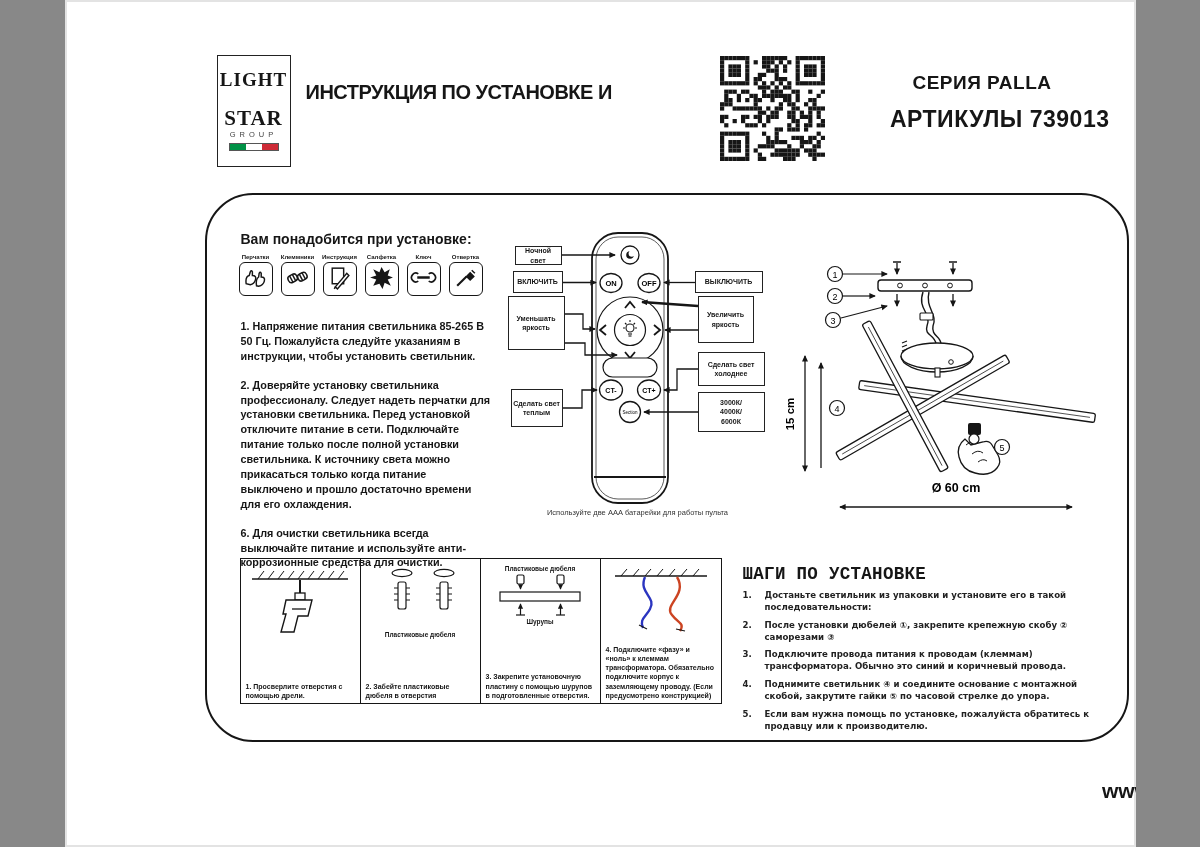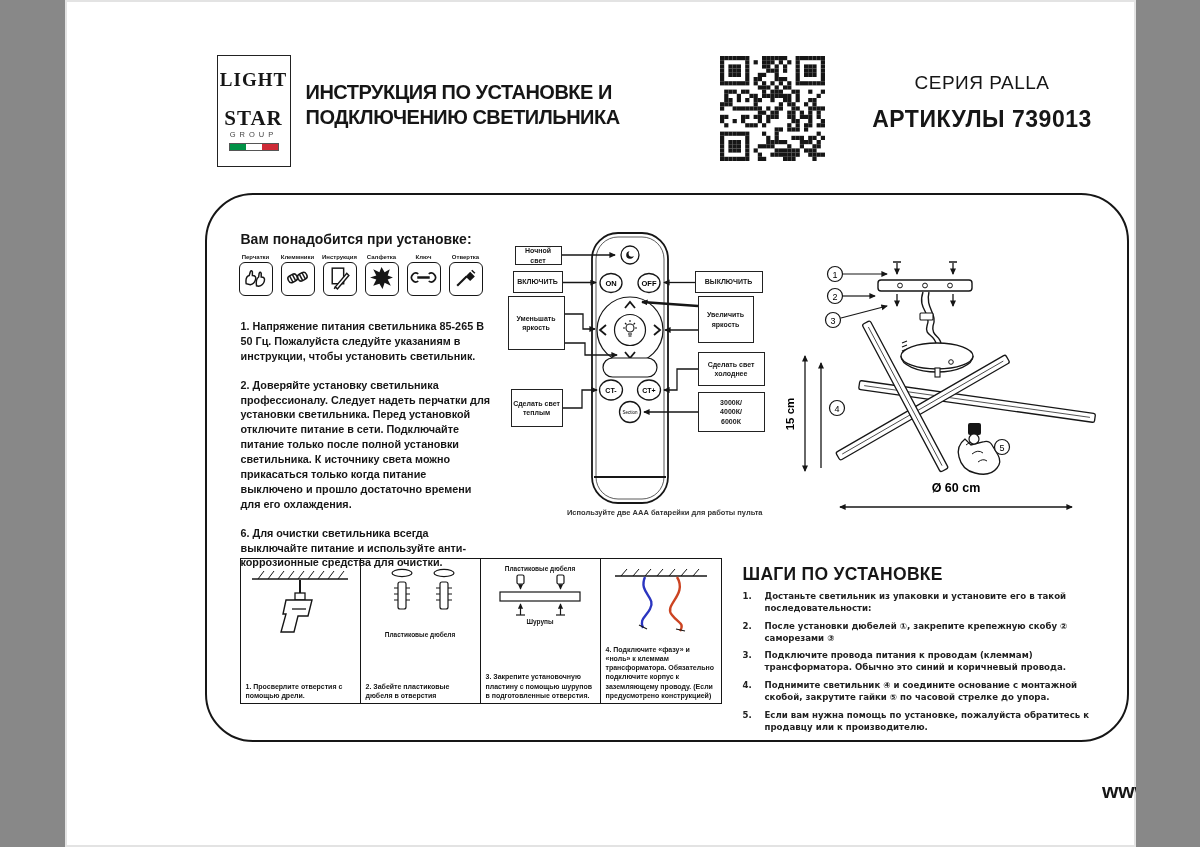--- a/index.html
+++ b/index.html
@@ -13,54 +13,54 @@
             display:flex;flex-direction:column;align-items:center;justify-content:center;}
   .logo-word{font-family:"Liberation Serif","DejaVu Serif",serif;font-weight:700;line-height:.92;letter-spacing:1px;}
   .logo-light{font-size:19px;}
   .logo-star{font-size:21px;margin-top:20px;}
   .logo-group{font-size:7.5px;letter-spacing:4px;margin-top:2px;color:#444;}
   .flag{display:flex;width:50px;height:8px;border:1px solid #555;margin-top:4px;box-sizing:border-box;}
   .flag span{flex:1;}
   .doc-title{left:241px;top:80px;width:420px;font-size:20px;font-weight:700;line-height:1.23;letter-spacing:-.5px;}
   .qr{left:655px;top:56px;width:105px;height:105px;}
   .series-wrap{left:790px;top:72px;width:255px;text-align:center;}
-  .series{font-size:19px;font-weight:400;letter-spacing:.5px;}
-  .articul{font-size:23px;font-weight:700;margin-top:12px;letter-spacing:.5px;}
+  .series{font-size:19px;font-weight:700;letter-spacing:.5px;}
+  .articul{font-size:23px;font-weight:700;margin-top:12px;letter-spacing:.5px;text-align:right;}
 
   
   .main-panel{left:140px;top:193px;width:920px;height:545px;border:2.5px solid #161616;border-radius:48px;}
 
   
   .tools-heading{left:176px;top:231px;font-size:14px;font-weight:700;text-align:right;}
   .tool-row{left:173px;top:254px;display:flex;gap:6px;}
   .tool{width:36px;display:flex;flex-direction:column;align-items:center;}
   .tool-label{font-size:6px;font-weight:700;margin-bottom:2px;white-space:nowrap;}
   .tool-box{width:34px;height:34px;border:1.6px solid #161616;border-radius:6px;display:flex;align-items:center;justify-content:center;box-sizing:border-box;}
 
   
   .notes{left:176px;top:319px;width:259px;font-size:10.8px;font-weight:700;line-height:1.38;}
   .notes p{margin:0 8px 14px 0;}
 
   
   .lbl{border:1.2px solid #222;display:flex;align-items:center;justify-content:center;
        text-align:center;font-size:7px;font-weight:700;line-height:1.3;padding:1px;box-sizing:border-box;background:#fff;}
   .pre{white-space:pre-line;}
-  .battery-note{left:448px;top:508px;width:250px;text-align:right;font-size:7.5px;font-weight:700;color:#333;}
+  .battery-note{left:448px;top:508px;width:250px;text-align:center;font-size:7.5px;font-weight:400;color:#333;}
 
   
   .panels{left:175px;top:558px;width:482px;height:146px;display:grid;grid-template-columns:repeat(4,1fr);
           border:1.4px solid #161616;box-sizing:border-box;}
   .panel{border-right:1.4px solid #161616;padding:6px 5px 3px;display:flex;flex-direction:column;align-items:center;box-sizing:border-box;}
   .panel:last-child{border-right:none;}
   .panel-caption{font-size:7px;font-weight:700;line-height:1.32;align-self:stretch;margin-top:auto;}
   .mini-label{font-size:6.5px;font-weight:700;text-align:center;}
 
   
   .steps{left:678px;top:564px;width:368px;font-family:"DejaVu Sans",sans-serif;}
-  .steps-heading{font-size:17.5px;font-weight:700;letter-spacing:.3px;font-family:Liberation Sans, sans-serif;}
+  .steps-heading{font-size:17.5px;font-weight:700;letter-spacing:.3px;font-family:Liberation Mono, monospace;}
   .step{display:flex;margin-top:6px;font-size:8.6px;font-weight:600;line-height:1.38;color:#222;}
   .step-num{width:22px;flex:none;font-weight:700;}
 
   .footer{left:0;top:779px;width:1200px;text-align:right;font-size:21px;font-weight:700;}
 
   svg text{font-family:"Liberation Sans","DejaVu Sans",sans-serif;}
 </style>
 </head>
 <body>
 
@@ -72,21 +72,20 @@
     <div class="logo-group">GROUP</div>
     <div class="flag">
       <span style="background: rgb(0, 146, 70);"></span>
       <span style="background: rgb(255, 255, 255);"></span>
       <span style="background: rgb(206, 43, 55);"></span>
     </div>
   </div>
 
   <div class="abs doc-title">
     <div>ИНСТРУКЦИЯ ПО УСТАНОВКЕ И</div>
-    <div>ПОДКЛЮЧЕНИЮ СВЕТИЛЬНИКА</div>
   </div>
 
   <div class="abs qr"><svg width="105" height="105" viewBox="0 0 105 105" fill="#161616">
         <rect x="0.0" y="0.0" width="4.2" height="4.2"></rect>
         <rect x="4.2" y="0.0" width="4.2" height="4.2"></rect>
         <rect x="8.4" y="0.0" width="4.2" height="4.2"></rect>
         <rect x="12.6" y="0.0" width="4.2" height="4.2"></rect>
         <rect x="16.8" y="0.0" width="4.2" height="4.2"></rect>
         <rect x="21.0" y="0.0" width="4.2" height="4.2"></rect>
         <rect x="25.2" y="0.0" width="4.2" height="4.2"></rect>

